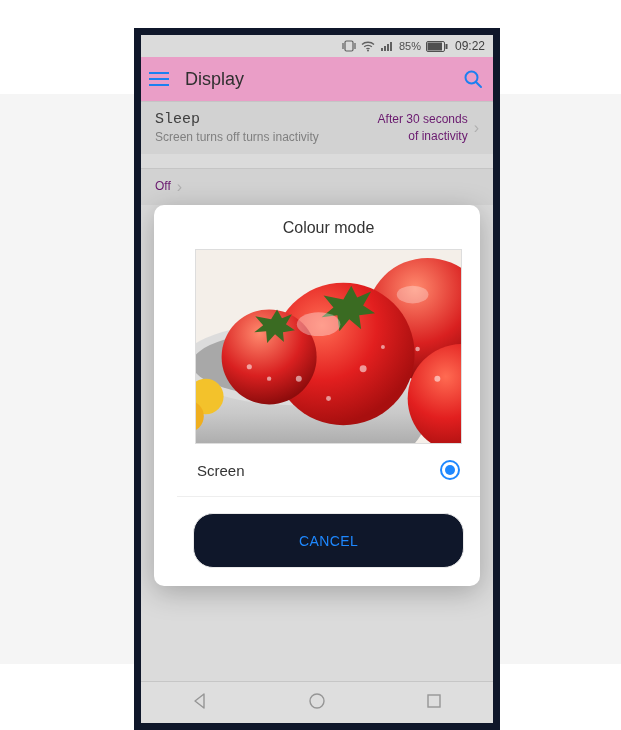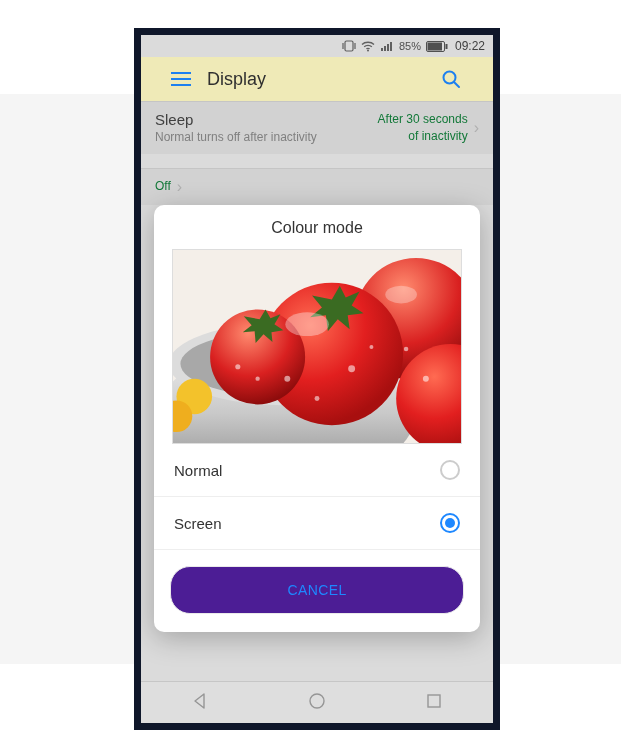--- a/index.html
+++ b/index.html
@@ -37,38 +37,38 @@
     background: #e9e9e9;
   }
   .status svg { flex-shrink: 0; }
   .status .pct { font-size: 11px; color: #555; }
   .status .time { font-size: 12px; color: #444; margin-left: 2px;}
   
   .header {
     height: 44px;
     display: flex;
     align-items: center;
-    padding: 0 28px;
-    background: #fef9c3;
+    padding: 0 6px;
+    background: #f9a8d4;
   }
   .hamburger { width: 24px; height: 24px; display:flex; align-items:center; justify-content:center; }
   .header-title { font-size: 18px; color: #333; margin-left: 14px; flex: 1; }
   .search-btn { width: 28px; height: 28px; display:flex; align-items:center; justify-content:center; }
   
   .row {
     background: #e0e0e0;
     padding: 9px 14px;
     border-top: 1px solid #d2d2d2;
     display: flex;
     align-items: center;
   }
   .row .left { flex:1; }
-  .row .title { font-size: 15px; color: #444; }
+  .row .title { font-size: 15px; color: #444; font-family: Liberation Mono, monospace; }
   .row .subtitle { font-size: 12px; color: #888; margin-top:2px; }
-  .row .right { font-size: 12px; color: #15803d; text-align: right; line-height:1.4; }
+  .row .right { font-size: 12px; color: #701a75; text-align: right; line-height:1.4; }
   .row .chev { margin-left: 6px; color:#bbb; font-size: 16px;}
   .gap { height: 14px; background:#e9e9e9; }
   
   .navbar {
     position: absolute;
     left:0; right:0; bottom:0;
     height: 42px;
     background: #ececec;
     border-top: 1px solid #d3d3d3;
     display:flex;
@@ -84,20 +84,21 @@
   }
   .dialog {
     position: absolute;
     left: 13px; right: 13px;
     top: 170px;
     background: #fff;
     border-radius: 10px;
     box-shadow: 0 6px 28px rgba(0,0,0,0.25);
     overflow: hidden;
     padding-bottom: 14px;
+    padding-left: 23px;
   }
   .dialog-title {
     text-align: center;
     font-size: 16px;
     color: #333;
     padding: 14px 0 12px;
   }
   .preview {
     margin: 0 18px;
     border: 1px solid #ddd;
@@ -131,23 +132,23 @@
     background: #1e88ff;
     border-radius: 50%;
   }
   .dialog-actions {
     display:flex;
     gap: 12px;
     padding: 16px 16px 4px;
   }
   .dbtn {
     flex:1;
-    height: 48px;
+    height: 55px;
     border-radius: 20px;
-    background: #4c1d95;
+    background: #0f172a;
     color: #1e88ff;
     font-size: 14px;
     letter-spacing: .4px;
     display:flex; align-items:center; justify-content:center;
     border: 1px solid #eaeaea;
   }
 </style>
 </head>
 <body>
 
@@ -195,21 +196,21 @@
       <svg width="20" height="20" viewBox="0 0 20 20">
           <circle cx="8.5" cy="8.5" r="6" fill="none" stroke="#1e88ff" stroke-width="2"></circle>
           <line x1="13.2" y1="13.2" x2="18" y2="18" stroke="#1e88ff" stroke-width="2" stroke-linecap="round"></line>
         </svg>
     </div>
   </div>
 
   <div class="row">
     <div class="left">
       <div class="title">Sleep</div>
-      <div class="subtitle">Normal turns off after inactivity</div>
+      <div class="subtitle">Screen turns off turns inactivity</div>
     </div>
     <div class="right">After 30 seconds<br>of inactivity</div>
     <div class="chev">›</div>
   </div>
   <div class="gap"></div>
   <div class="row">
     <div class="right">Off</div>
     <div class="chev">›</div>
   </div>
 
@@ -282,24 +283,20 @@
             <circle cx="205" cy="98" r="2"></circle>
           <circle cx="90" cy="130" r="2.2"></circle>
             <circle cx="70" cy="118" r="2.6"></circle>
           <circle cx="260" cy="130" r="3"></circle>
             <circle cx="240" cy="100" r="2.3"></circle>
         </g>
       </svg>
     </div>
 
     <div class="opt">
-      <span>Normal</span>
-      <span class="radio"></span>
-    </div>
-    <div class="opt">
       <span>Screen</span>
       <span class="radio selected"></span>
     </div>
 
     <div class="dialog-actions">
       <div class="dbtn">CANCEL</div>
     </div>
   </div>
 
 </div>

